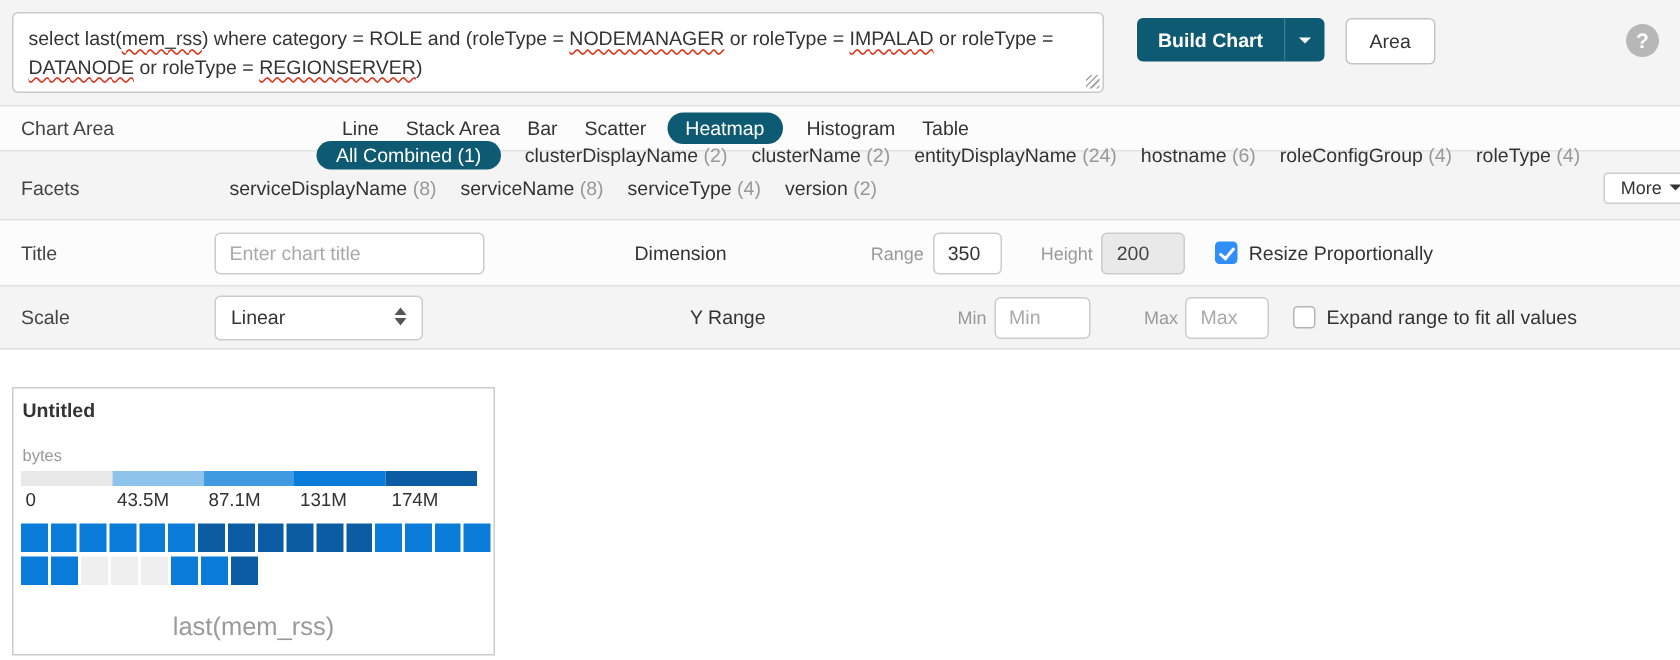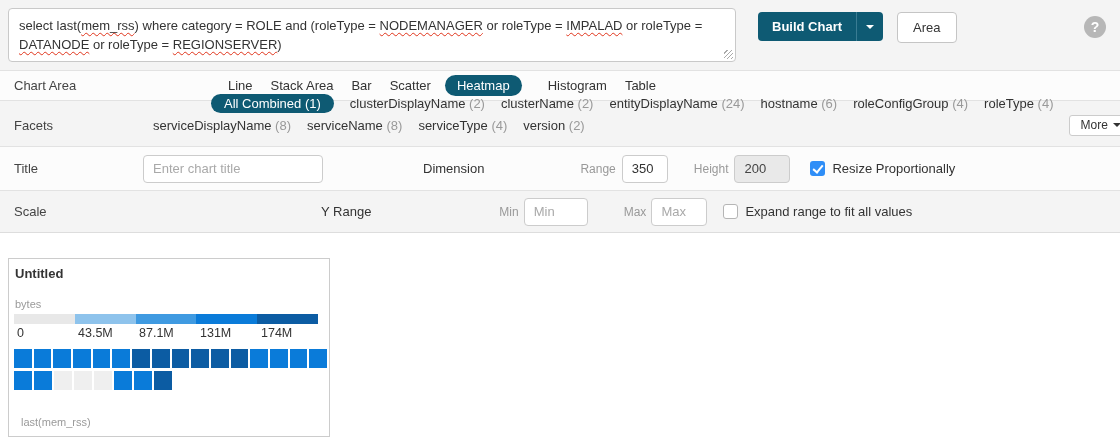--- a/index.html
+++ b/index.html
@@ -35,21 +35,21 @@
   .row-charttype { height:30px; background:#fcfcfc; }
   .row-charttype .rlabel, .row-facets .rlabel { width:211px; }
   .row-facets { background:#f4f4f4; padding:10px 0; align-items:flex-end; height:46px; }
   .row-facets .rlabel { padding-top:3px; line-height:20px; }
   .row-title { height:44px; background:#fcfcfc; }
   .row-scale { height:42px; background:#f4f4f4; }
   .row-title .rlabel, .row-scale .rlabel { width:143px; }
 
   .chart-types { display:flex; align-items:center; margin-left:17px; }
   .chart-type { margin-right:18px; cursor:pointer; white-space:nowrap; }
-  .chart-type.selected { background:#0e5a73; color:#fff; padding:3px 12px; border-radius:12px; margin-left:-4px; margin-right:26px; }
+  .chart-type.selected { background:#0e5a73; color:#fff; padding:3px 12px; border-radius:12px; margin-left:-4px; margin-right:16px; }
   .addl-link { margin-left:auto; margin-right:14px; color:#1a7a99; text-decoration:underline; cursor:pointer; white-space:nowrap; }
 
   .facet-lines { display:flex; flex-direction:column; }
   .facet-line { display:flex; align-items:center; height:20px; margin:1px 0; white-space:nowrap; }
   .facet-line.l2 { margin-left:-58px; }
   .facet { margin-right:16px; cursor:pointer; }
   .facet-count { color:#999; }
   .facet.selected { background:#0e5a73; color:#fff; padding:2px 13px; border-radius:999px; }
   .facet.selected .facet-count { color:#fff; }
   .more-btn { background:#fff; border:1px solid #ccc; border-radius:3px; padding:2px 10px 3px; font-size:12px; cursor:pointer; display:inline-flex; align-items:center; }
@@ -78,21 +78,21 @@
   .card-title { font-weight:bold; margin:7px 0 0 6px; }
   .unit { color:#9a9a9a; font-size:11px; margin:17px 0 4px 6px; }
   .legend-bar { display:flex; width:304px; height:10px; margin-left:5px; }
   .legend-seg { flex:1; }
   .legend-labels { display:flex; margin:2px 0 0 5px; font-size:12.5px; }
   .legend-label { width:61px; padding-left:3px; }
   .hm-row { display:flex; margin-left:5px; }
   .hm-row.r1 { margin-top:9px; }
   .hm-row.r2 { margin-top:3px; }
   .hm-cell { width:18px; height:19px; margin-right:2px; }
-  .card-footer { position:absolute; bottom:8px; left:12px; width:100%; color:#9a9a9a; font-size:11px; }
+  .card-footer { position:absolute; bottom:8px; left:0; width:100%; text-align:center; color:#9a9a9a; font-size:17px; }
 </style>
 </head>
 <body>
 
 <div class="panel">
 
   <div class="query-section">
     <div class="query-box">
       
     <span>select last(</span><span class="sp">mem_rss</span><span>) where category = ROLE and (roleType = </span><span class="sp">NODEMANAGER</span><span> or roleType = </span><span class="sp">IMPALAD</span><span> or roleType = </span><span class="sp">DATANODE</span><span> or roleType = </span><span class="sp">REGIONSERVER</span><span>)</span></div>
@@ -163,20 +163,24 @@
     <span class="sub-label" style="margin-left:96px;">Range</span>
     <input class="txt w-input" type="text" value="350" style="">
     <span class="sub-label" style="margin-left:26px;">Height</span>
     <input class="txt h-input" type="text" disabled="" value="200" style="">
     <span class="cb checked" style="margin-left:20px;"></span>
     <span class="cb-label">Resize Proportionally</span>
   </div>
 
   <div class="row row-scale">
     <div class="rlabel">Scale</div>
+    <div class="select">
+      <span>Linear</span>
+      <span class="updown"></span>
+    </div>
     <span style="margin-left:178px;">Y Range</span>
     <span class="sub-label" style="margin-left:128px;">Min</span>
     <input class="txt" type="text" style="width: 64px; margin-left: 5px;" placeholder="Min">
     <span class="sub-label" style="margin-left:36px;">Max</span>
     <input class="txt" type="text" style="width: 56px; margin-left: 5px;" placeholder="Max">
     <span class="cb unchecked" style="margin-left:16px;"></span>
     <span class="cb-label">Expand range to fit all values</span>
   </div>
 </div>
 

